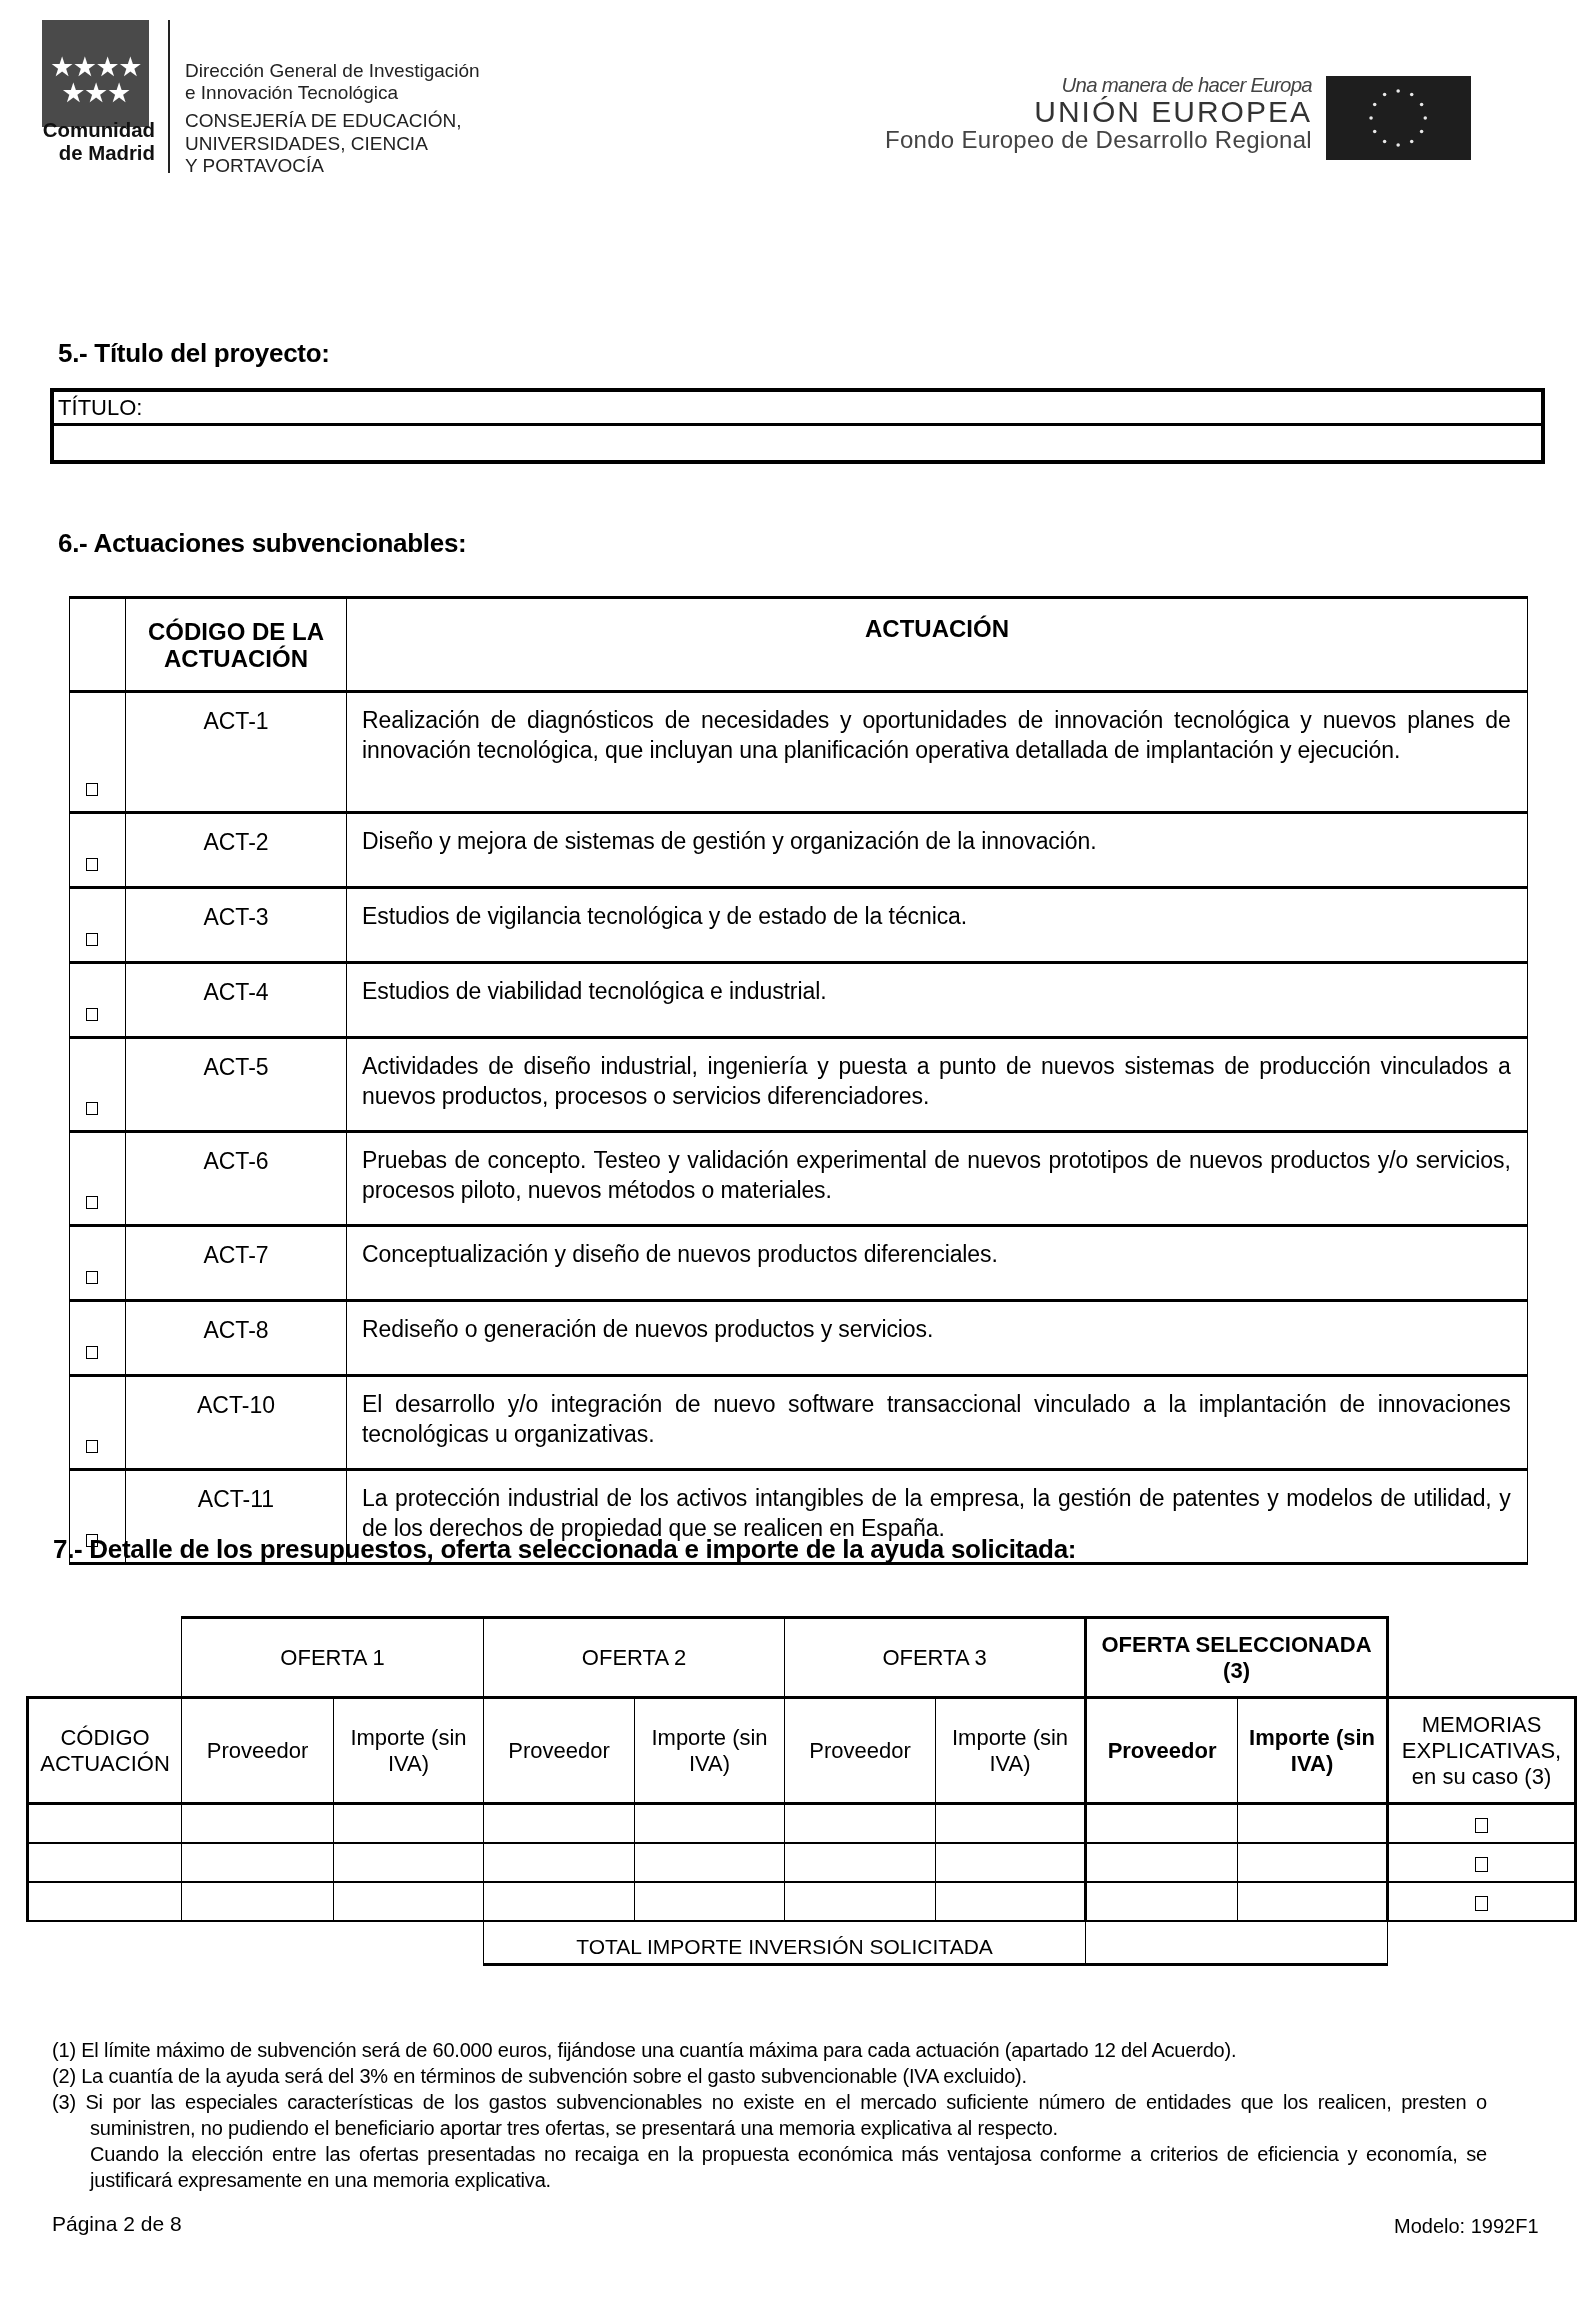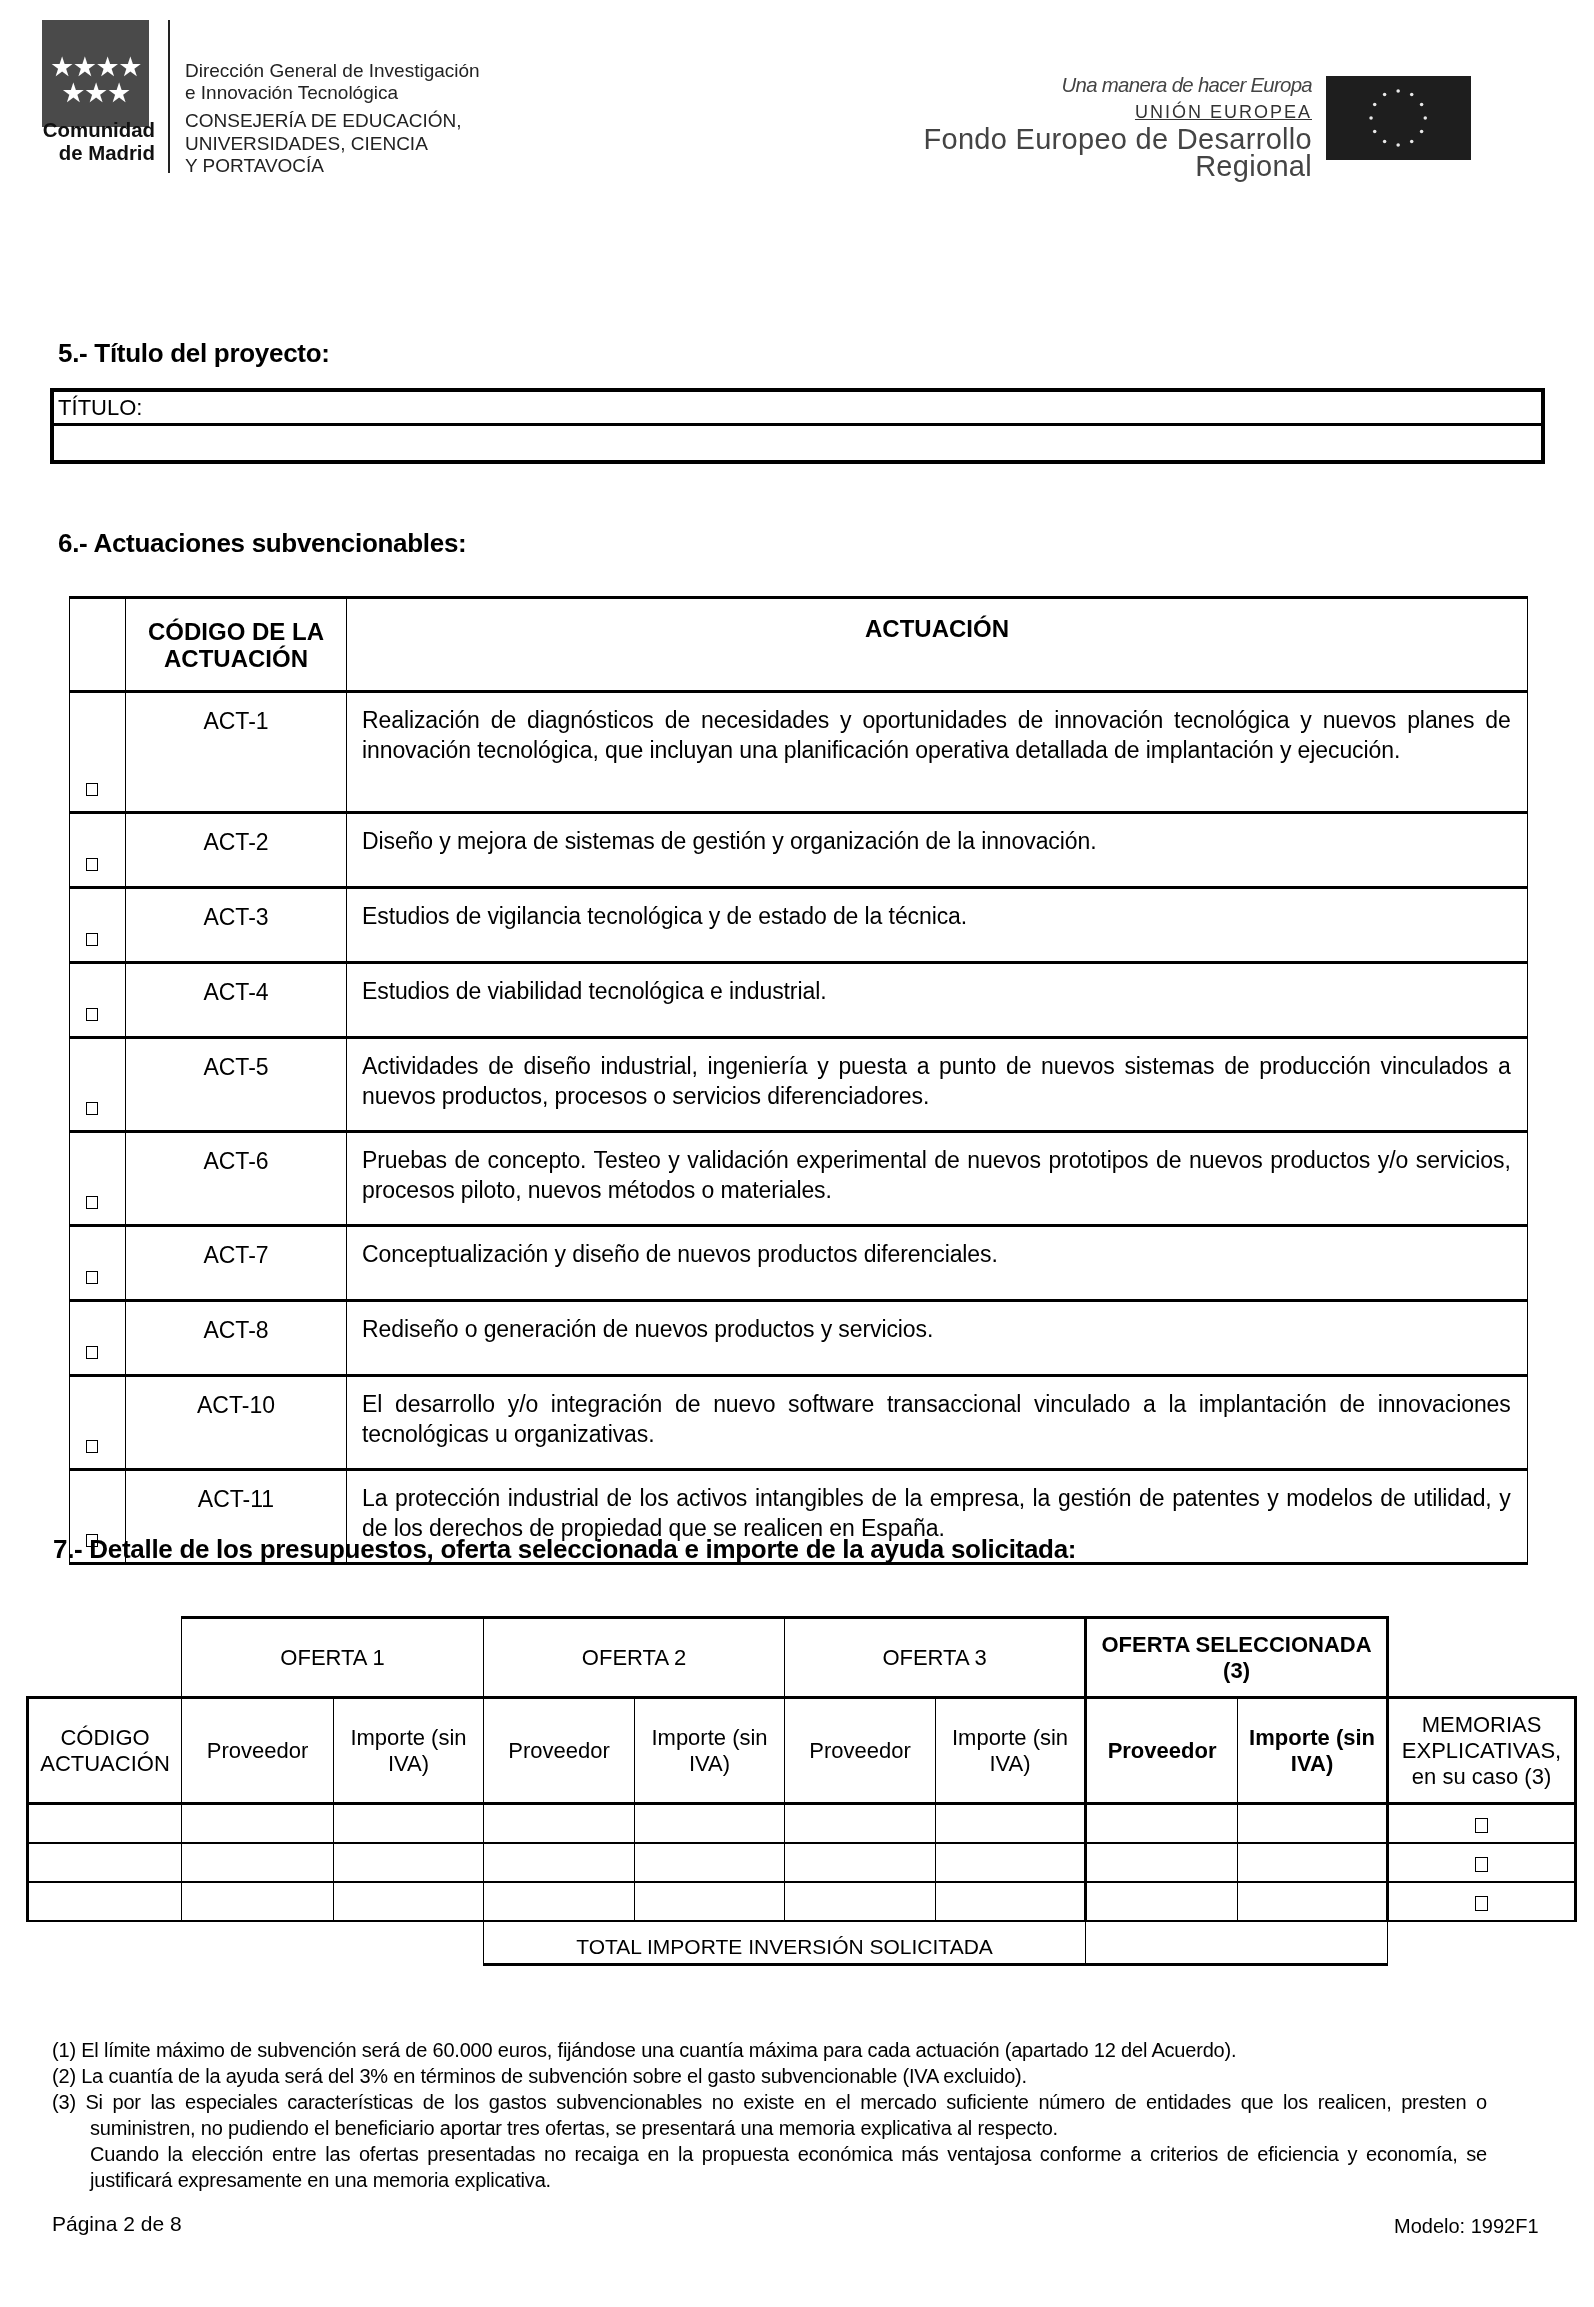--- a/index.html
+++ b/index.html
@@ -13,22 +13,22 @@
               font-size: 27px; line-height: 26px; letter-spacing: -1.4px; }
   .cm-name { left: 39px; top: 119px; width: 116px; font-weight: bold; font-size: 20.4px;
              line-height: 23px; text-align: right; color: #111; }
   .cm-rule { left: 168px; top: 20.4px; width: 2px; height: 153px; background: #222; }
   .cm-dept { left: 185px; top: 60px; font-size: 19px; line-height: 22.4px; color: #222; }
   .cm-dept .l { display: block; white-space: nowrap; }
   .cm-dept .gap { height: 5.4px; }
 
   .eu-text { left: 877px; top: 73px; width: 435px; text-align: right; color: #444; }
   .eu-tag { font-style: italic; font-size: 20.4px; line-height: 24.5px; letter-spacing: -0.7px; }
-  .eu-ue { font-size: 18px; line-height: 28.6px; letter-spacing: 2px; color: #333; text-decoration: underline; }
-  .eu-fondo { font-size: 29px; line-height: 27px; letter-spacing: 0.3px; text-align: right; }
+  .eu-ue { font-size: 30px; line-height: 28.6px; letter-spacing: 2px; color: #333; }
+  .eu-fondo { font-size: 24px; line-height: 27px; letter-spacing: 0.3px; text-align: right; }
   .eu-flag { left: 1326px; top: 76px; width: 145px; height: 84px; background: #1e1e1e; }
   .eu-flag svg { width: 100%; height: 100%; }
 
   
   .sec-title { font-weight: bold; font-size: 26px; letter-spacing: -0.3px; white-space: nowrap; }
 
   
   .titulo-box { left: 50px; top: 388px; width: 1495px; height: 76px;
                 border: 4.1px solid #000; box-sizing: border-box; }
   .titulo-label { position: absolute; left: 4.1px; top: 0; height: 31px; line-height: 31px;

